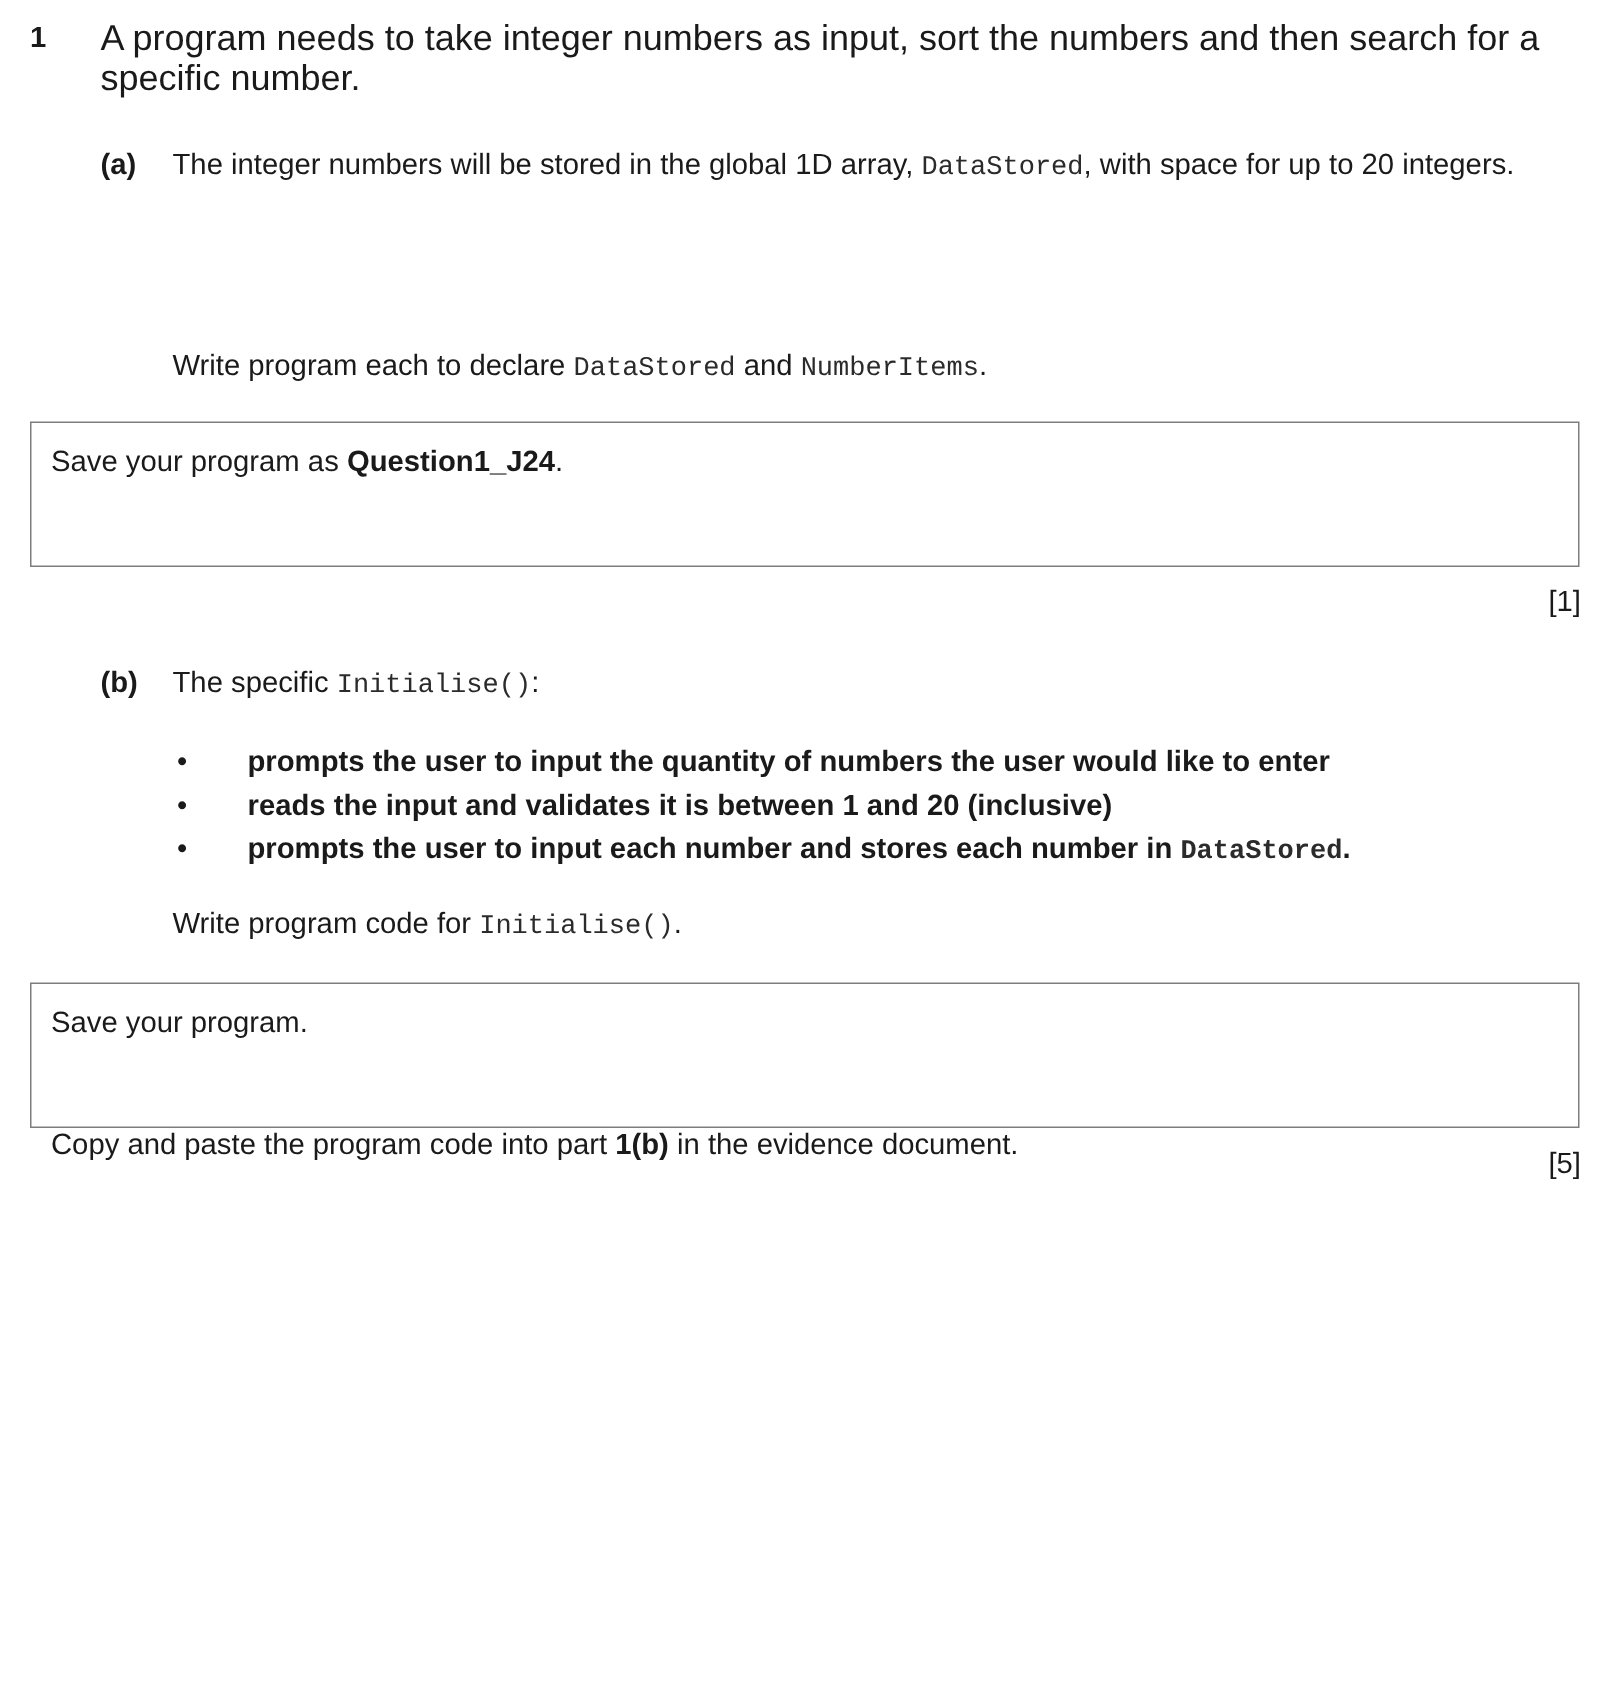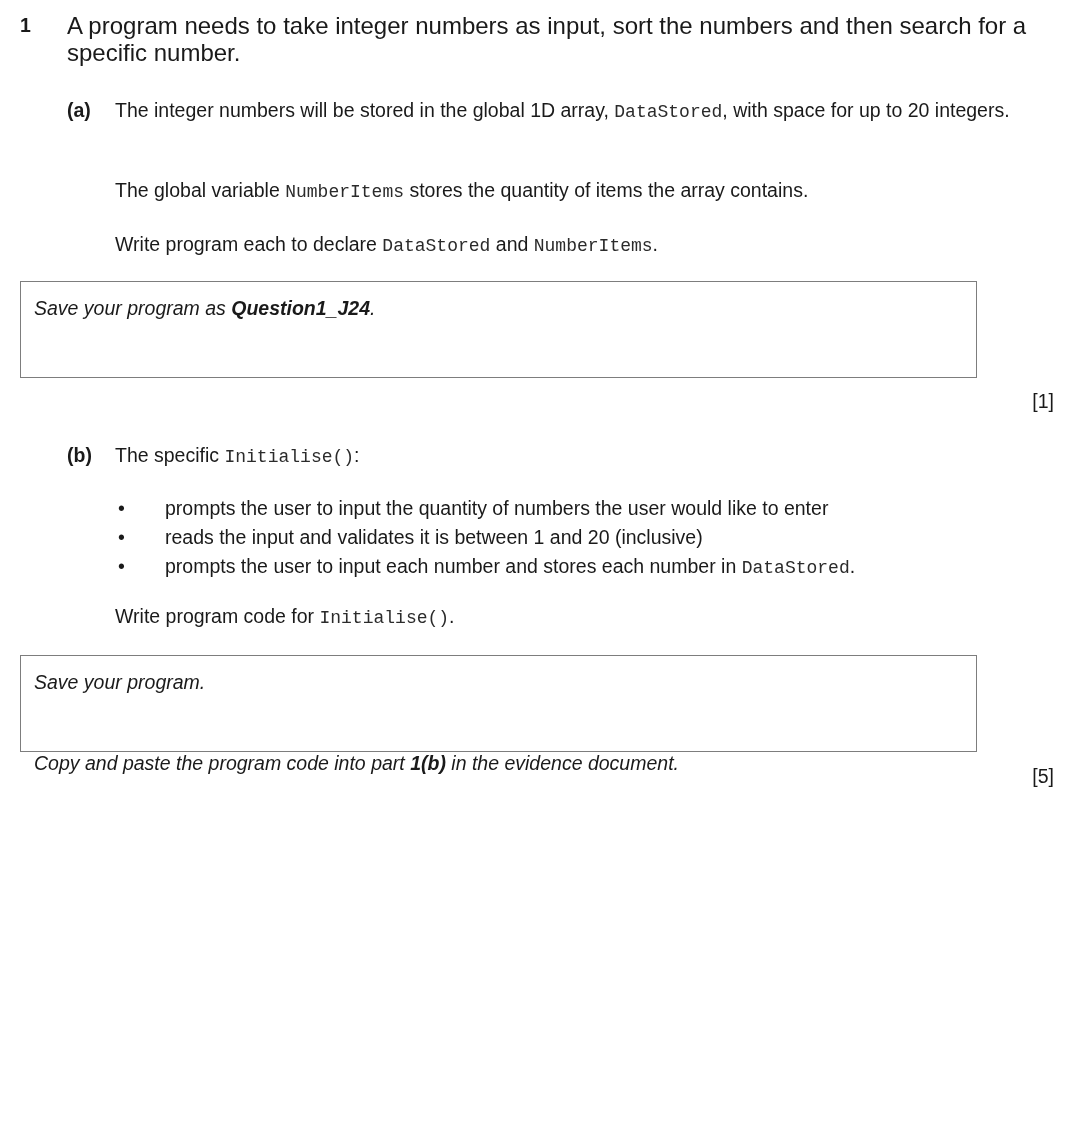--- a/index.html
+++ b/index.html
@@ -81,31 +81,31 @@
   .bullet-dot {
     position: absolute;
     left: 3px;
     top: 0;
     font-size: 19.5px;
     line-height: 27px;
   }
   .bullet-text {
     display: block;
     margin-left: 50px;
+    font-weight: bold;
   }
 
   
   .infobox {
     position: absolute;
     left: 20px;
-    width: 957px;
+    width: 1033px;
     box-sizing: border-box;
     border: 1px solid #7d7d7d;
     background: #ffffff;
-    font-style: italic;
   }
   .infobox .ib-line {
     position: absolute;
     left: 13px;
     font-size: 19.5px;
     line-height: 27px;
     color: #1a1a1a;
     white-space: nowrap;
   }
 
@@ -129,23 +129,20 @@
   <div class="stem">
     <span>A program needs to take integer numbers as input, sort the numbers and then search for a specific number.</span>
   </div>
 
   <div class="partlabel" style="top:97px;">(a)</div>
 
   <div class="partbody" style="top:97px;">
     <span>The integer numbers will be stored in the global 1D array, </span><code>DataStored</code><span>, with space for up to 20 integers.</span>
   </div>
 
-  <div class="partbody" style="top:177px;">
-    <span>The global variable </span><code>NumberItems</code><span> stores the quantity of items the array contains.</span>
-  </div>
 
   <div class="partbody" style="top:231px;">
     <span>Write program each to declare </span><code>DataStored</code><span> and </span><code>NumberItems</code><span>.</span>
   </div>
 
   <div class="infobox" style="top:281px; height:97px;">
     <div class="ib-line" style="top:13px;">
       <span>Save your program as </span><b>Question1_J24</b><span>.</span>
     </div>
   </div>

